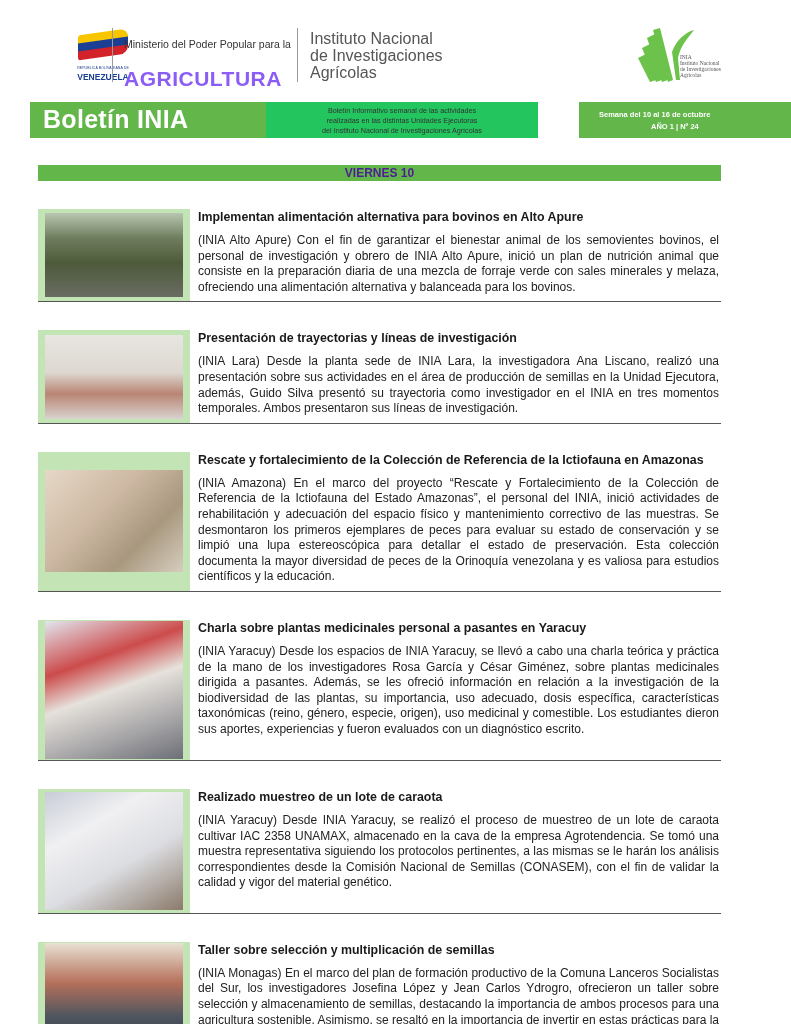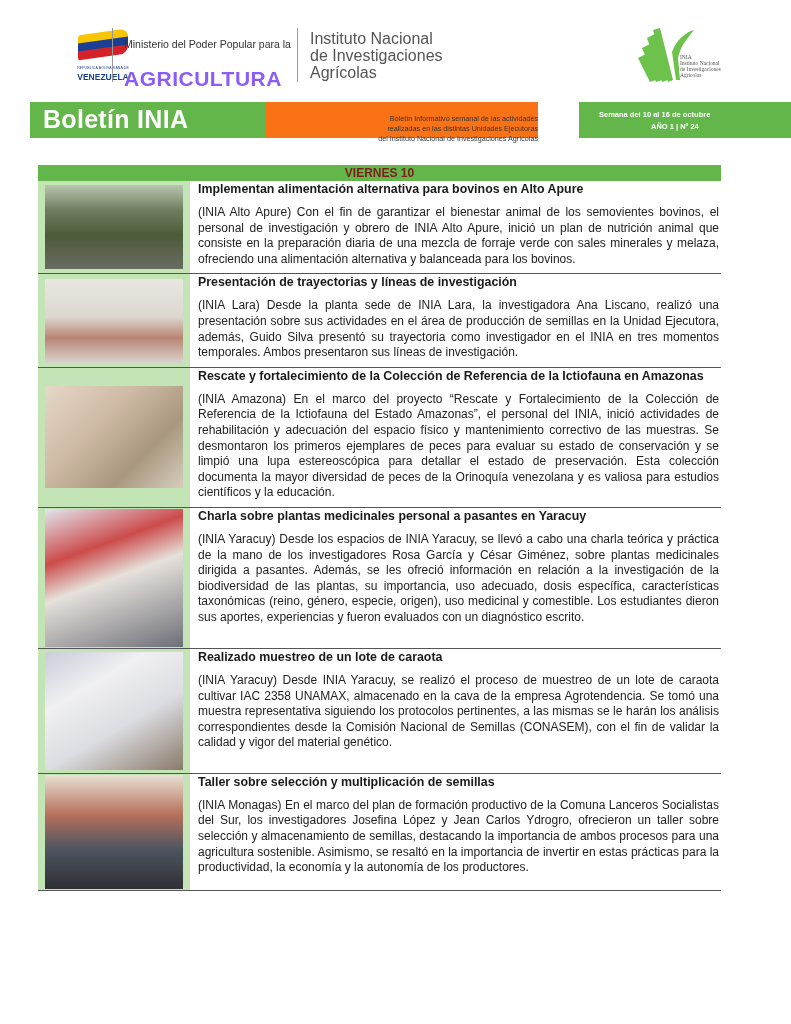--- a/index.html
+++ b/index.html
@@ -22,30 +22,30 @@
     .vsep2 { position: absolute; left: 253px; top: 2px; width: 1px; height: 54px; background: #9a9a9a; }
     .inia-text { position: absolute; left: 266px; top: 4px; font-size: 16px; color: #555; line-height: 17px; }
     .inia-logo { position: absolute; left: 592px; top: 2px; width: 100px; height: 58px; }
     .inia-logo .fronds { position: absolute; left: 0; top: 0; width: 60px; height: 56px; }
     .inia-logo .lbl { position: absolute; left: 44px; top: 26px; font-family: "Liberation Serif", serif; font-size: 5.5px; line-height: 6px; color: #555; }
 
     
     .banner { position: absolute; top: 102px; left: 30px; width: 739px; height: 36px; }
     .ban-left { position: absolute; left: 0; top: 0; width: 236px; height: 36px; background: #63b64a; }
     .ban-left span { position: absolute; left: 13px; top: 3px; font-size: 25px; font-weight: bold; color: #fff; letter-spacing: 0.3px; }
-    .ban-mid { position: absolute; left: 236px; top: 0; width: 272px; height: 36px; background: #f97316; text-align: right; padding-top: 12px; }
+    .ban-mid { position: absolute; left: 236px; top: 0; width: 272px; height: 36px; background: #22c55e; text-align: center; padding-top: 4px; }
     .ban-mid div { font-size: 7.2px; line-height: 10px; color: #333; }
     .ban-right { position: absolute; left: 508px; top: 0; width: 256px; height: 36px; background: #63b64a; color: #fff; font-weight: bold; font-size: 7.5px; margin-left: 41px; }
     .ban-right .w { position: absolute; left: 20px; top: 8px; }
     .ban-right .y { position: absolute; left: 72px; top: 20px; }
 
     
-    .day-header { position: absolute; top: 165px; left: 38px; width: 683px; height: 16px; background: #63b64a; color: #7f1d1d; font-weight: bold; font-size: 12px; text-align: center; line-height: 16px; }
+    .day-header { position: absolute; top: 165px; left: 38px; width: 683px; height: 16px; background: #63b64a; color: #4c1d95; font-weight: bold; font-size: 12px; text-align: center; line-height: 16px; }
     .rows { position: absolute; top: 181px; left: 38px; width: 683px; }
-    .row { position: relative; display: flex; border-bottom: 1.5px solid #555; }
+    .row { position: relative; display: flex; border-bottom: 1.5px solid #555; margin-top: 28px; }
     .photo-cell { width: 152px; background: #c3e4b5; flex-shrink: 0; padding: 1px 7px; display: flex; align-items: center; }
     .photo { width: 138px; background: #777; position: relative; overflow: hidden; }
     .text-cell { flex: 1; padding: 0 2px 0 8px; }
     .title { font-size: 12.4px; font-weight: bold; color: #1a1a1a; line-height: 15px; margin-top: 1px; text-align: justify; }
     .body { font-size: 12px; line-height: 15.6px; color: #222; text-align: justify; margin-top: 8px; padding-bottom: 6px; }
     .body b { font-weight: normal; }
 
     .ph1 { height: 84px; background: linear-gradient(180deg, #b9c6b0 0%, #6f7d5e 30%, #4d5a3a 60%, #6a6c62 100%); }
     .ph2 { height: 84px; background: linear-gradient(180deg, #e8e6e2 0%, #ddd7d0 45%, #b98574 70%, #d9d3cf 100%); }
     .ph3 { height: 102px; background: linear-gradient(135deg, #e6d7c7 0%, #cdb9a3 40%, #a8987e 70%, #d7cdbf 100%); }

